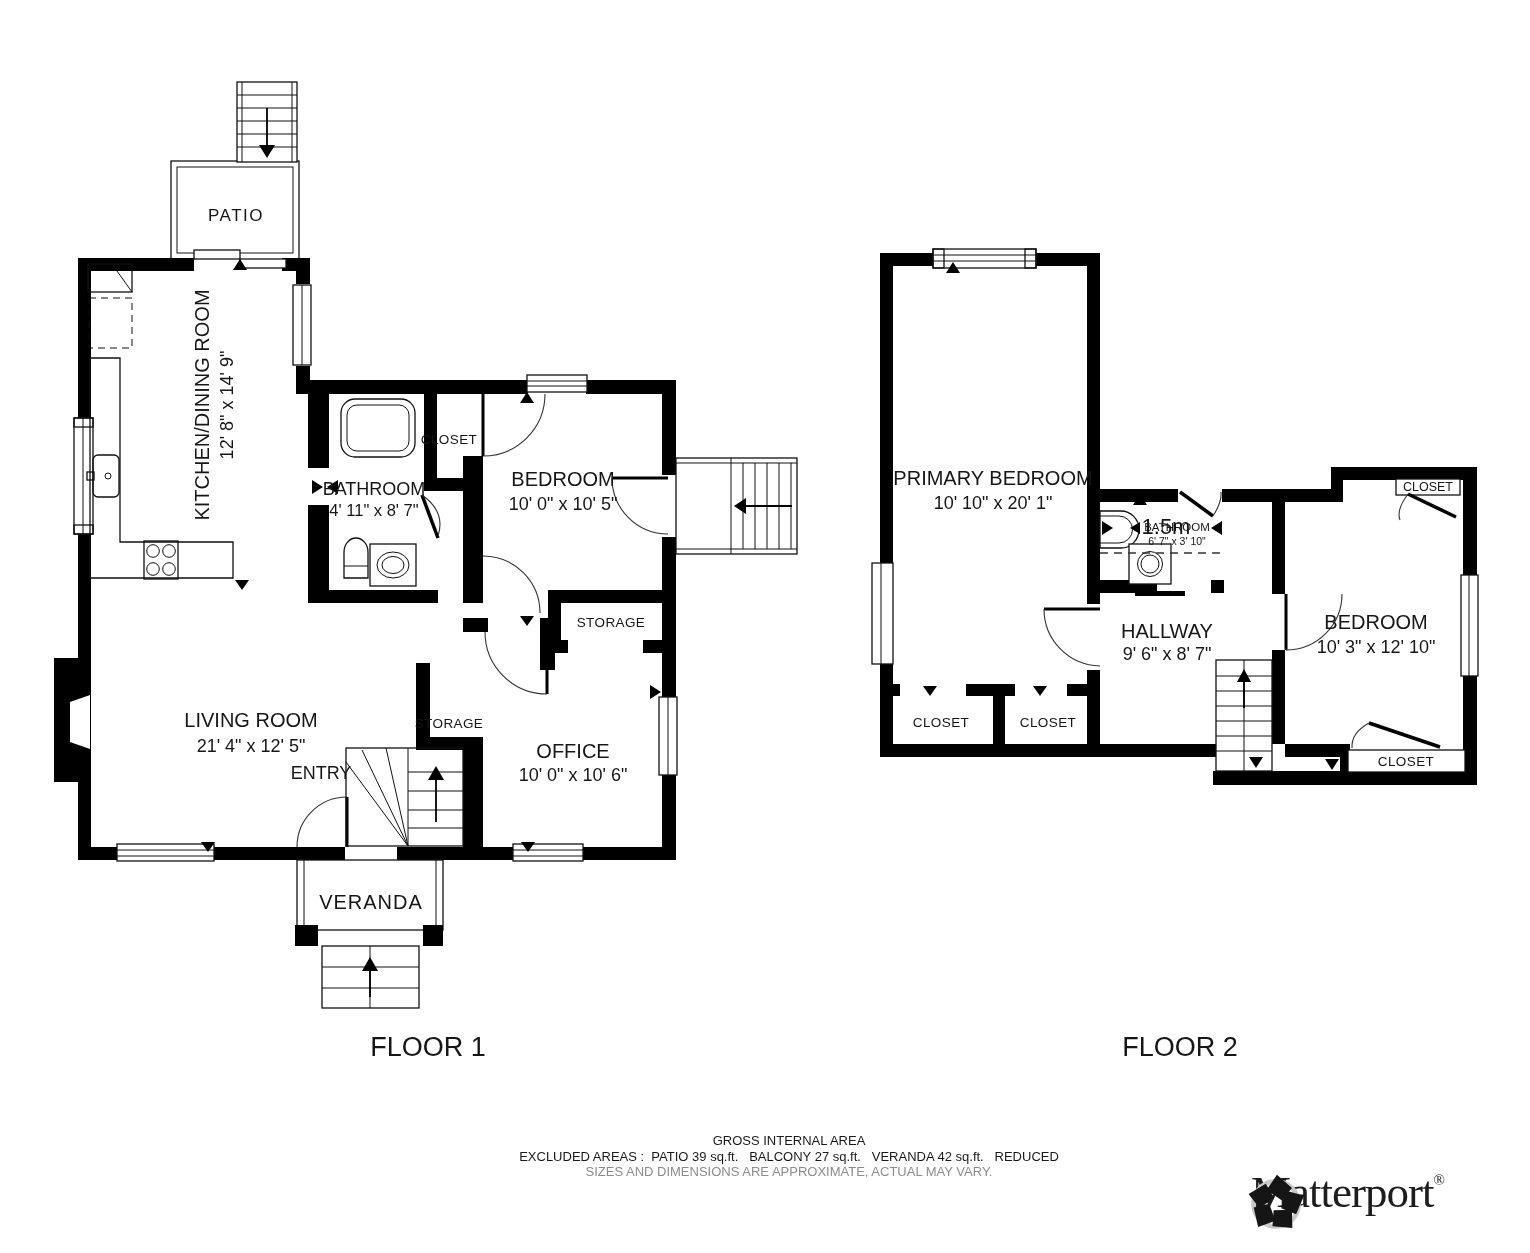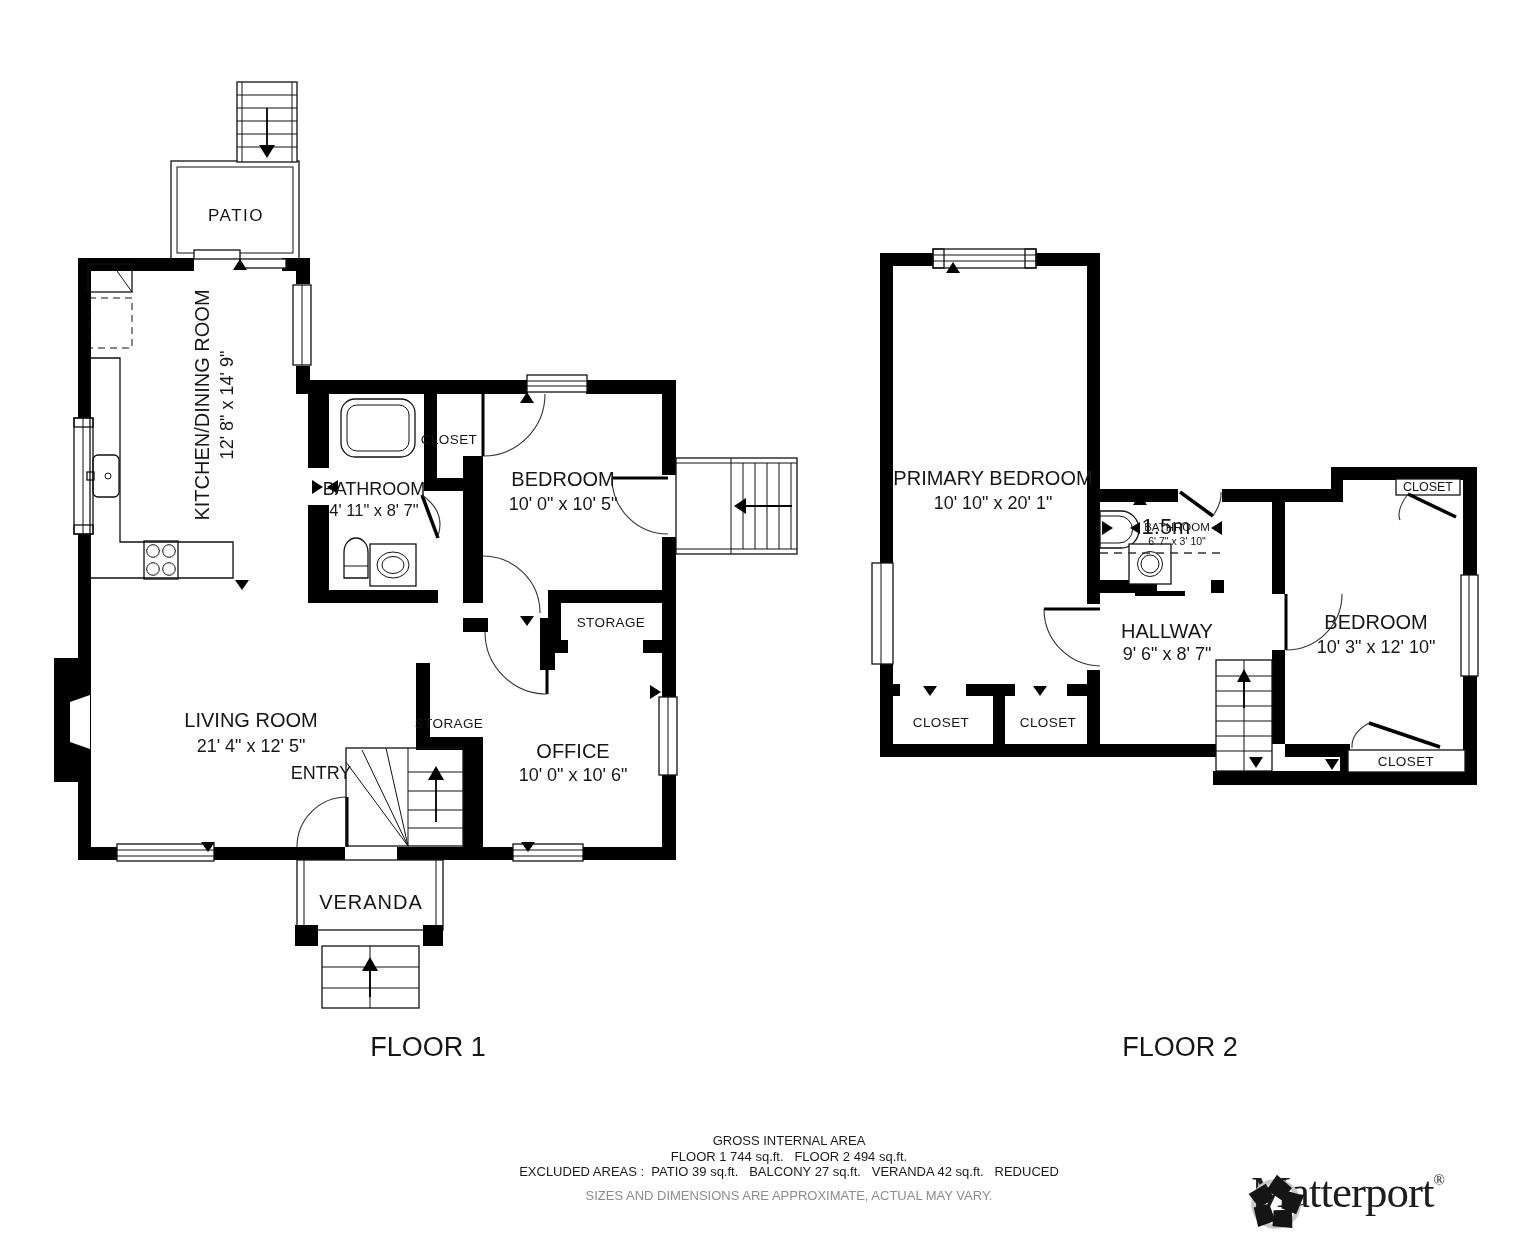--- a/index.html
+++ b/index.html
@@ -24,21 +24,21 @@
   .hair{stroke:#111;stroke-width:1;fill:none;}
   .leaf{stroke:#000;stroke-width:3;fill:none;}
   .leafd{stroke:#000;stroke-width:3.5;fill:none;}
   .arc{stroke:#333;stroke-width:1.1;fill:none;}
   .mk{fill:#000;}
   .gap{fill:#fff;}
   .summary{position:absolute;left:0;top:1133px;width:1530px;text-align:center;
     font-family:"Liberation Sans","DejaVu Sans",sans-serif;font-size:13px;line-height:15.6px;
     color:#1a1a1a;}
   .summary .line{white-space:pre;padding-left:48px;}
-  .summary .disclaimer{color:#8c8c8c;margin-top:8px;}
+  .summary .disclaimer{color:#8c8c8c;margin-top:0;}
   .logo{position:absolute;left:1245px;top:1166px;display:flex;align-items:center;}
   .logo-text{font-family:"Liberation Serif","DejaVu Serif",serif;font-size:45px;color:#1d1d1d;
     margin-left:6px;letter-spacing:-1px;}
   .logo-reg{font-size:15px;vertical-align:22px;letter-spacing:0;}
 </style>
 </head>
 <body>
 
 <div class="sheet">
 <svg width="1530" height="1253" viewBox="0 0 1530 1253">
@@ -398,21 +398,20 @@
     <text class="t tag" x="941" y="722" text-anchor="middle" dominant-baseline="central">CLOSET</text>
     <text class="t tag" x="1048" y="722" text-anchor="middle" dominant-baseline="central">CLOSET</text>
     <text class="t tag-sm" x="1428" y="487" text-anchor="middle" dominant-baseline="central">CLOSET</text>
     <text class="t tag" x="1406" y="761" text-anchor="middle" dominant-baseline="central">CLOSET</text>
     <text class="t floorlbl" x="1180" y="1047" text-anchor="middle" dominant-baseline="central">FLOOR 2</text>
   </g>
 </svg>
 
   <div class="summary">
     <div class="line">GROSS INTERNAL AREA</div>
-    <div class="line">FLOOR 1 744 sq.ft.   FLOOR 2 494 sq.ft.</div>
     <div class="line">EXCLUDED AREAS :  PATIO 39 sq.ft.   BALCONY 27 sq.ft.   VERANDA 42 sq.ft.   REDUCED</div>
     <div class="line disclaimer">SIZES AND DIMENSIONS ARE APPROXIMATE, ACTUAL MAY VARY.</div>
   </div>
 
   <div class="logo">
     <svg width="62" height="74" viewBox="-33 -36 66 74">
       <circle cx="0" cy="2" r="24" fill="none" stroke="#c9c9c9" stroke-width="5"></circle>
       <g fill="#151515" transform="translate(0,2)">
         <path d="M 1 -31 L 17 -17 L 6 -4 L -10 -15 Z"></path>
         <path d="M 1 -31 L 17 -17 L 6 -4 L -10 -15 Z" transform="rotate(72)"></path>

